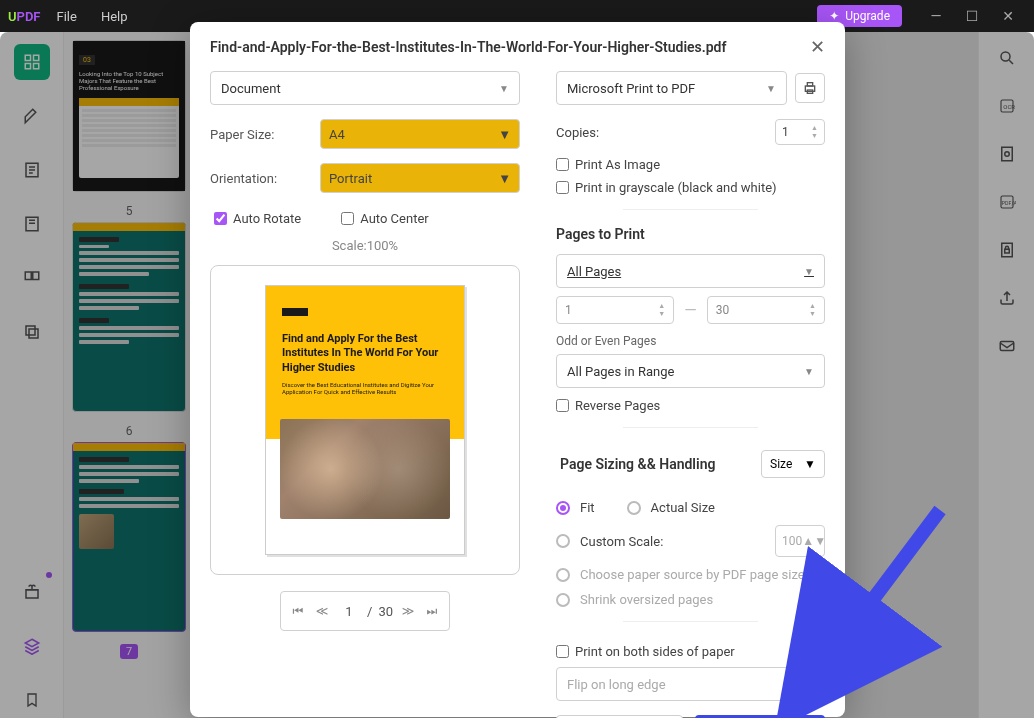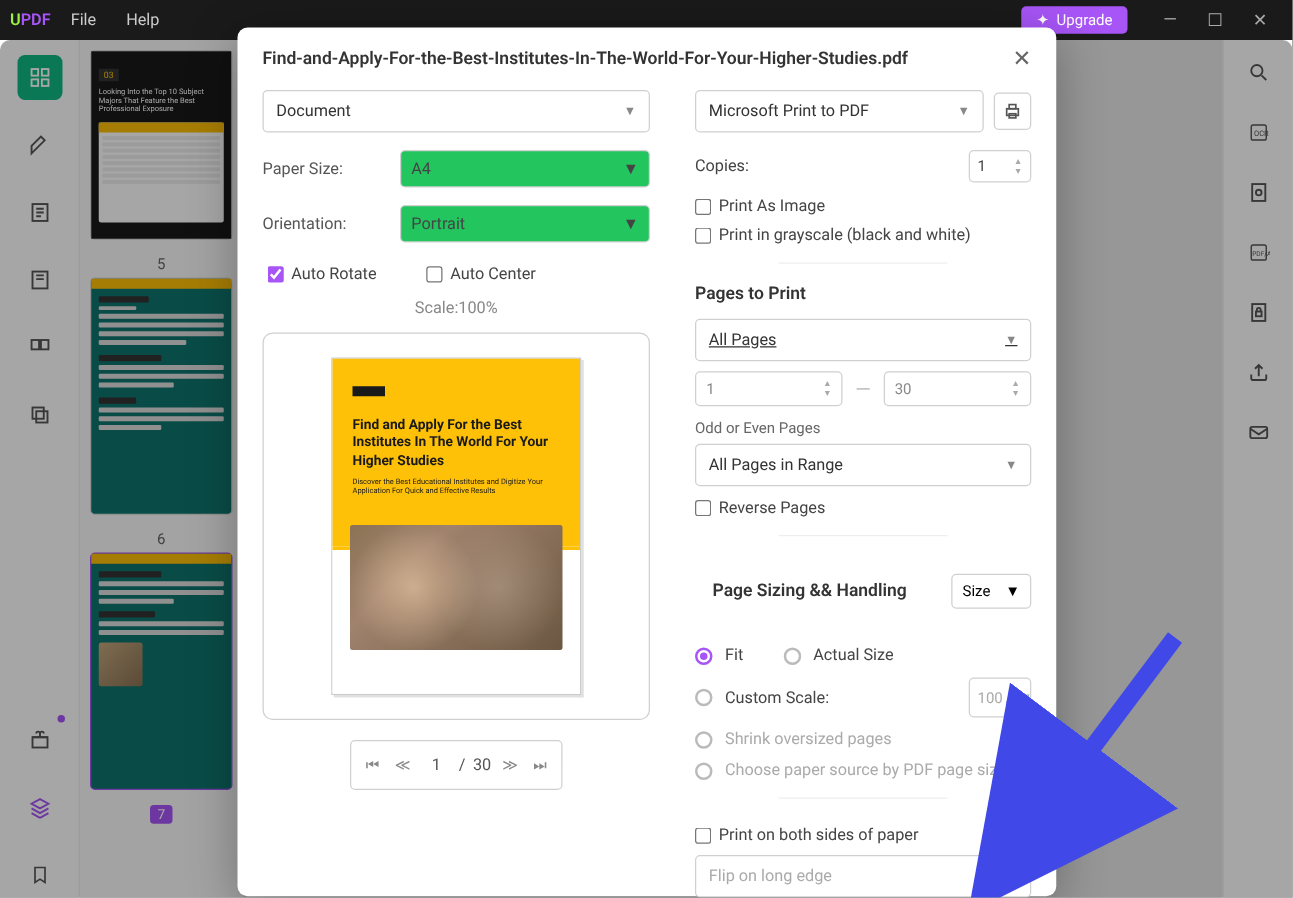--- a/index.html
+++ b/index.html
@@ -45,21 +45,21 @@
 .dialog-title { flex: 1; font-size: 14px; font-weight: 600; color: #333; }
 .dialog-close { cursor: pointer; color: #666; font-size: 18px; }
 .dialog-body { flex: 1; display: flex; padding: 0 20px 16px; gap: 36px; overflow: visible; }
 .dialog-left { width: 310px; display: flex; flex-direction: column; }
 .dialog-right { flex: 1; display: flex; flex-direction: column;  }
 
 .select-full { width: 100%; height: 34px; border: 1px solid #d0d0d0; border-radius: 4px; padding: 0 10px; font-size: 13px; color: #333; display: flex; align-items: center; justify-content: space-between; background: #fff; cursor: pointer; }
 .select-full .chev { color: #888; font-size: 10px; }
 .row { display: flex; align-items: center; margin-top: 14px; font-size: 13px; }
 .row-label { width: 110px; color: #555; }
-.row .select-sm { flex: 1; height: 30px; border: 1px solid #d0d0d0; border-radius: 4px; padding: 0 8px; display: flex; align-items: center; justify-content: space-between; font-size: 13px; color: #444; background: #22c55e; cursor: pointer; }
+.row .select-sm { flex: 1; height: 30px; border: 1px solid #d0d0d0; border-radius: 4px; padding: 0 8px; display: flex; align-items: center; justify-content: space-between; font-size: 13px; color: #444; background: #eab308; cursor: pointer; }
 .checkbox-row { display: flex; align-items: center; gap: 6px; font-size: 13px; color: #444; }
 .checkbox-row input { accent-color: #a855f7; }
 .checks-inline { display: flex; gap: 40px; margin-top: 18px; padding-left: 4px;}
 .scale-label { text-align: center; color: #888; font-size: 13px; margin-top: 12px; }
 
 .preview-box { margin-top: 12px; border: 1px solid #d0d0d0; border-radius: 8px; padding: 20px; display: flex; justify-content: center; align-items: center; height: 310px; }
 .preview-page { width: 200px; height: 270px; background: #fff; border: 1px solid #ccc; display: flex; flex-direction: column; box-shadow: 2px 2px 0 #e0e0e0; }
 .preview-top { height: 150px; background: #ffc107; padding: 22px 16px 10px; }
 .preview-logo { width:26px; height:8px; background:#1a1a1a; margin-bottom: 16px; }
 .preview-title { font-size: 11px; font-weight: 700; color: #1a1a1a; line-height: 1.3; }
@@ -426,21 +426,21 @@
           <span>All Pages in Range</span>
           <span class="chev">▼</span>
         </div>
       <label class="checkbox-row" style="margin-top:10px;">
           <input type="checkbox" style="">
           <span>Reverse Pages</span>
         </label>
       <hr class="hr">
 
       <div class="sizing-head">
-        <span class="section-title" style="margin:14px;">Page Sizing &amp;&amp; Handling</span>
+        <span class="section-title" style="margin:4px;">Page Sizing &amp;&amp; Handling</span>
         <div class="size-select">
             <span>Size</span>
             <span class="chev">▼</span>
           </div>
       </div>
       <div class="radio-group">
         <div class="radio-row">
             <span class="radio sel"></span>
             <span>Fit</span>
           </div>
@@ -454,25 +454,25 @@
             <span class="radio"></span>
             <span>Custom Scale:</span>
           </div>
         <div class="scale-num">
             <span>100</span>
             <span class="spinners"><span>▲</span><span>▼</span></span>
           </div>
       </div>
       <div class="radio-row disabled-text" style="margin-top:10px;">
           <span class="radio"></span>
-          <span>Shrink oversized pages</span>
+          <span>Choose paper source by PDF page size</span>
         </div>
       <div class="radio-row disabled-text" style="margin-top:10px;">
           <span class="radio"></span>
-          <span>Choose paper source by PDF page size</span>
+          <span>Shrink oversized pages</span>
         </div>
       <hr class="hr">
 
       <label class="checkbox-row both-sides">
           <input type="checkbox" style="">
           <span>Print on both sides of paper</span>
         </label>
       <div class="flip-sel">
           <div class="select-full">
             <span>Flip on long edge</span>

